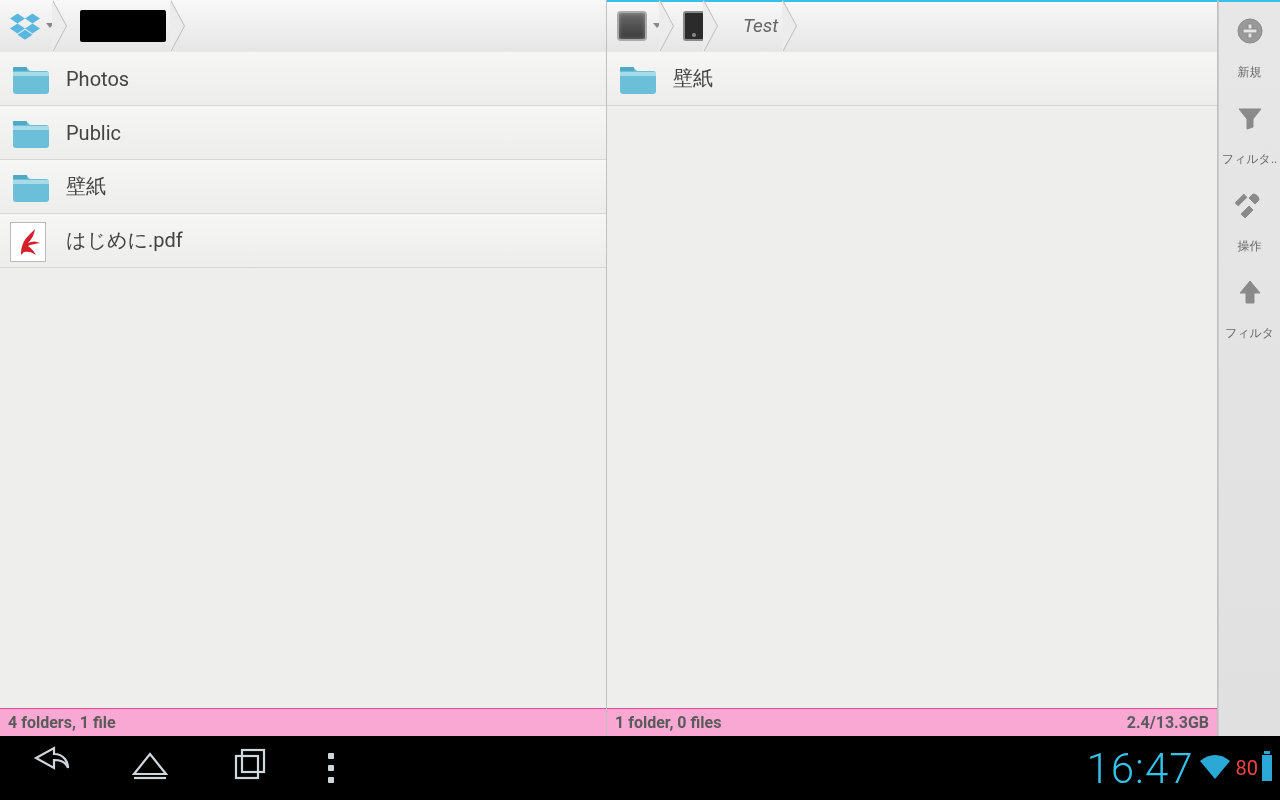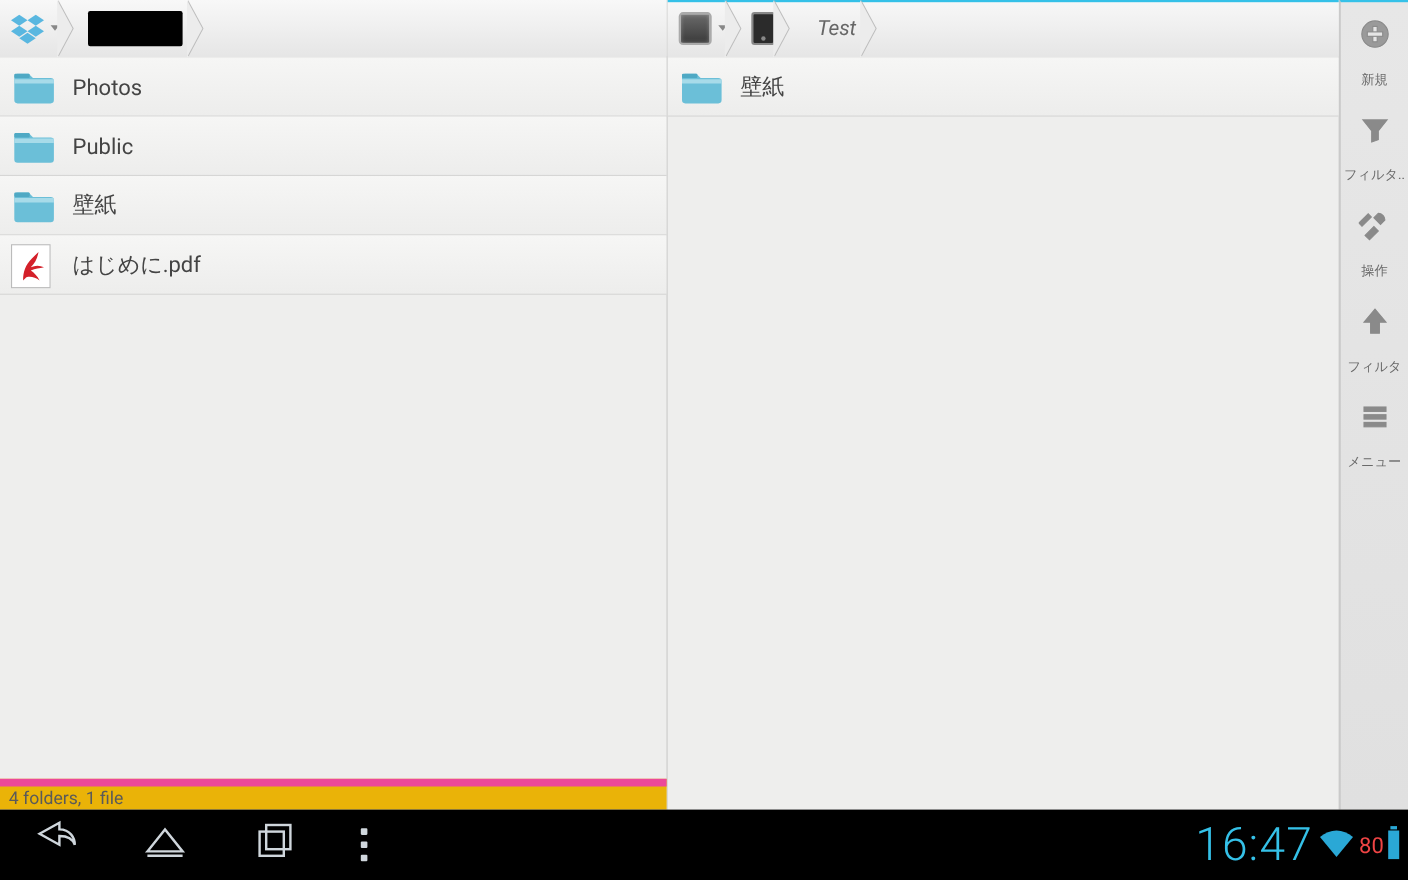--- a/index.html
+++ b/index.html
@@ -30,21 +30,21 @@
 
   .list { flex:1; overflow:auto; }
   .row { height:54px; display:flex; align-items:center; gap:14px; padding:0 10px 0 10px; background:linear-gradient(#f6f6f5,#ededec); border-bottom:1px solid #d6d6d5; font-size:20px; color:#444; }
   .row .name { flex:1; white-space:nowrap; overflow:hidden; text-overflow:ellipsis; }
   .ficon { width:42px; height:38px; flex:0 0 42px; }
   .folder { position:relative; }
   .folder svg { width:42px; height:38px; }
   .pdf { width:36px;height:40px; background:#fff; border:1px solid #bbb; display:flex; align-items:center; justify-content:center; }
   .pdf svg { width:26px; height:30px; }
 
-  .status { height:28px; display:flex; align-items:center; justify-content:space-between; padding:0 8px; font-size:16px; color:#5a5a5a; border-top:7px solid #ec4899; background:#eab308; }
+  .status { height:28px; display:flex; align-items:center; justify-content:space-between; padding:0 8px; font-size:16px; color:#5a5a5a; border-top:1px solid #ec4899; background:#f9a8d4;font-weight:bold; }
 
   .side-btn { width:62px; display:flex; flex-direction:column; align-items:center; justify-content:flex-end; padding:14px 0 8px; color:#777; }
   .side-btn .lbl { font-size:12px; color:#6a6a6a; margin-top:18px; white-space:nowrap; }
   .side-btn svg { width:30px; height:30px; fill:#9a9a9a; stroke:#8a8a8a; }
 
   .navbar { height:64px; background:#000; display:flex; align-items:center; color:#b0b9bf; }
   .navbar .navL { display:flex; align-items:center; gap:56px; padding-left:28px; }
   .navbar .navR { margin-left:auto; display:flex; align-items:center; gap:4px; padding-right:8px; }
   .nav-ico svg { width:44px; height:44px; stroke:#cfd6dc; fill:none; stroke-width:2.2; }
   .dots { display:flex; flex-direction:column; gap:6px; }
@@ -156,20 +156,24 @@
             <svg viewBox="0 0 42 38">
                 <path fill="#6bbfd8" d="M3 10c0-2 1-3 3-3h10l4 4h16c2 0 3 1 3 3v17c0 2-1 3-3 3H6c-2 0-3-1-3-3z"></path>
                 <path fill="#a7dbe9" d="M3 12h36v4H3z"></path>
                 <rect x="3" y="7" width="14" height="4" rx="1" fill="#4fa9c4"></rect>
               </svg>
           </span>
           <span class="name">壁紙</span>
         </div>
       </div>
 
+      <div class="status">
+        <span>1 folder, 0 files</span>
+        <span>2.4/13.3GB</span>
+      </div>
     </div>
 
     <div class="sidebar">
       <div class="side-btn">
         <svg viewBox="0 0 30 30">
             <circle cx="15" cy="15" r="12" fill="#9a9a9a"></circle>
             <rect x="13" y="8" width="4" height="14" fill="#e5e5e5"></rect>
             <rect x="8" y="13" width="14" height="4" fill="#e5e5e5"></rect>
           </svg>
         <span class="lbl">新規</span>
@@ -186,28 +190,20 @@
             <path d="M18 4a6 6 0 016 6l-4 4-6-6 4-4z" fill="#8a8a8a"></path>
             <rect x="4" y="4" width="4" height="12" transform="rotate(45 6 10)" fill="#8a8a8a"></rect>
           </svg>
         <span class="lbl">操作</span>
       </div>
       <div class="side-btn">
         <svg viewBox="0 0 30 30">
             <path d="M15 4l10 12h-6v10h-8V16H5z" fill="#8a8a8a"></path>
           </svg>
         <span class="lbl">フィルタ</span>
-      </div>
-      <div class="side-btn">
-        <svg viewBox="0 0 30 30">
-            <rect x="5" y="6" width="20" height="4" fill="#8a8a8a"></rect>
-            <rect x="5" y="13" width="20" height="4" fill="#8a8a8a"></rect>
-            <rect x="5" y="20" width="20" height="4" fill="#8a8a8a"></rect>
-          </svg>
-        <span class="lbl">メニュー</span>
       </div>
     </div>
   </div>
 
   <div class="navbar">
     <div class="navL">
       <span class="nav-ico">
         <svg viewBox="0 0 44 44">
             <path d="M26 10c10 0 14 8 14 14-2-6-8-8-14-8v8L8 14 26 4z"></path>
           </svg>

